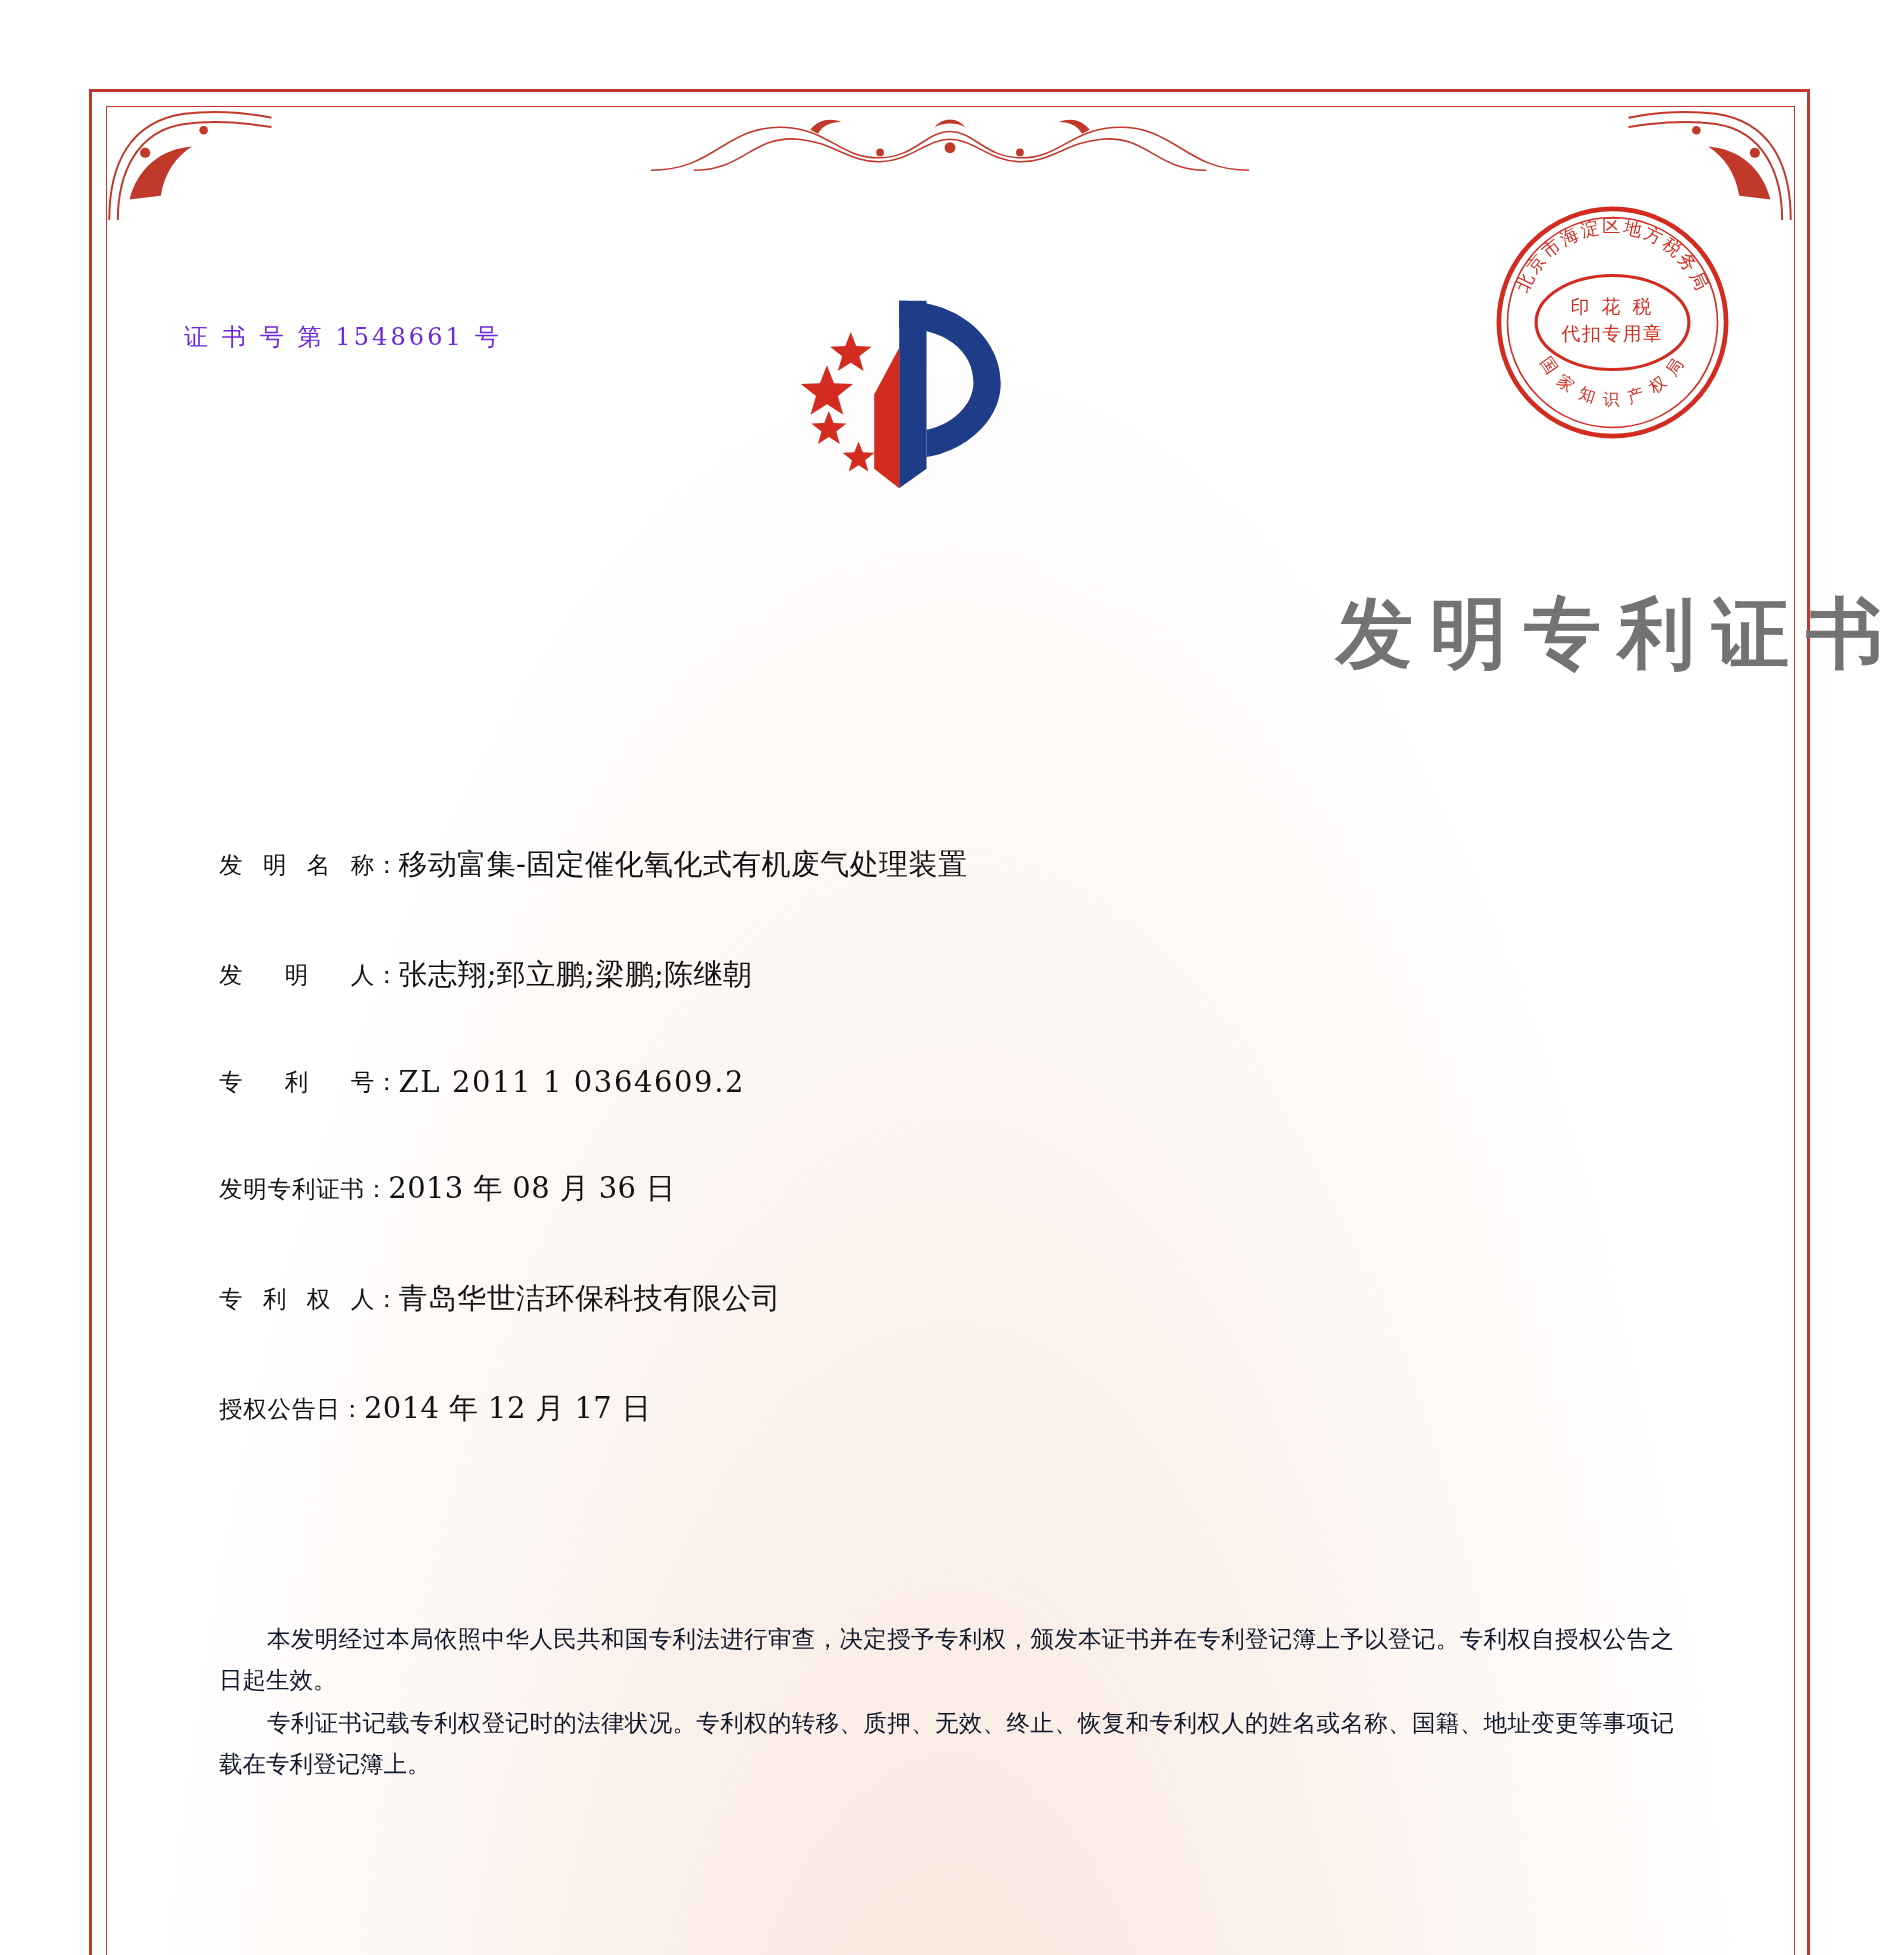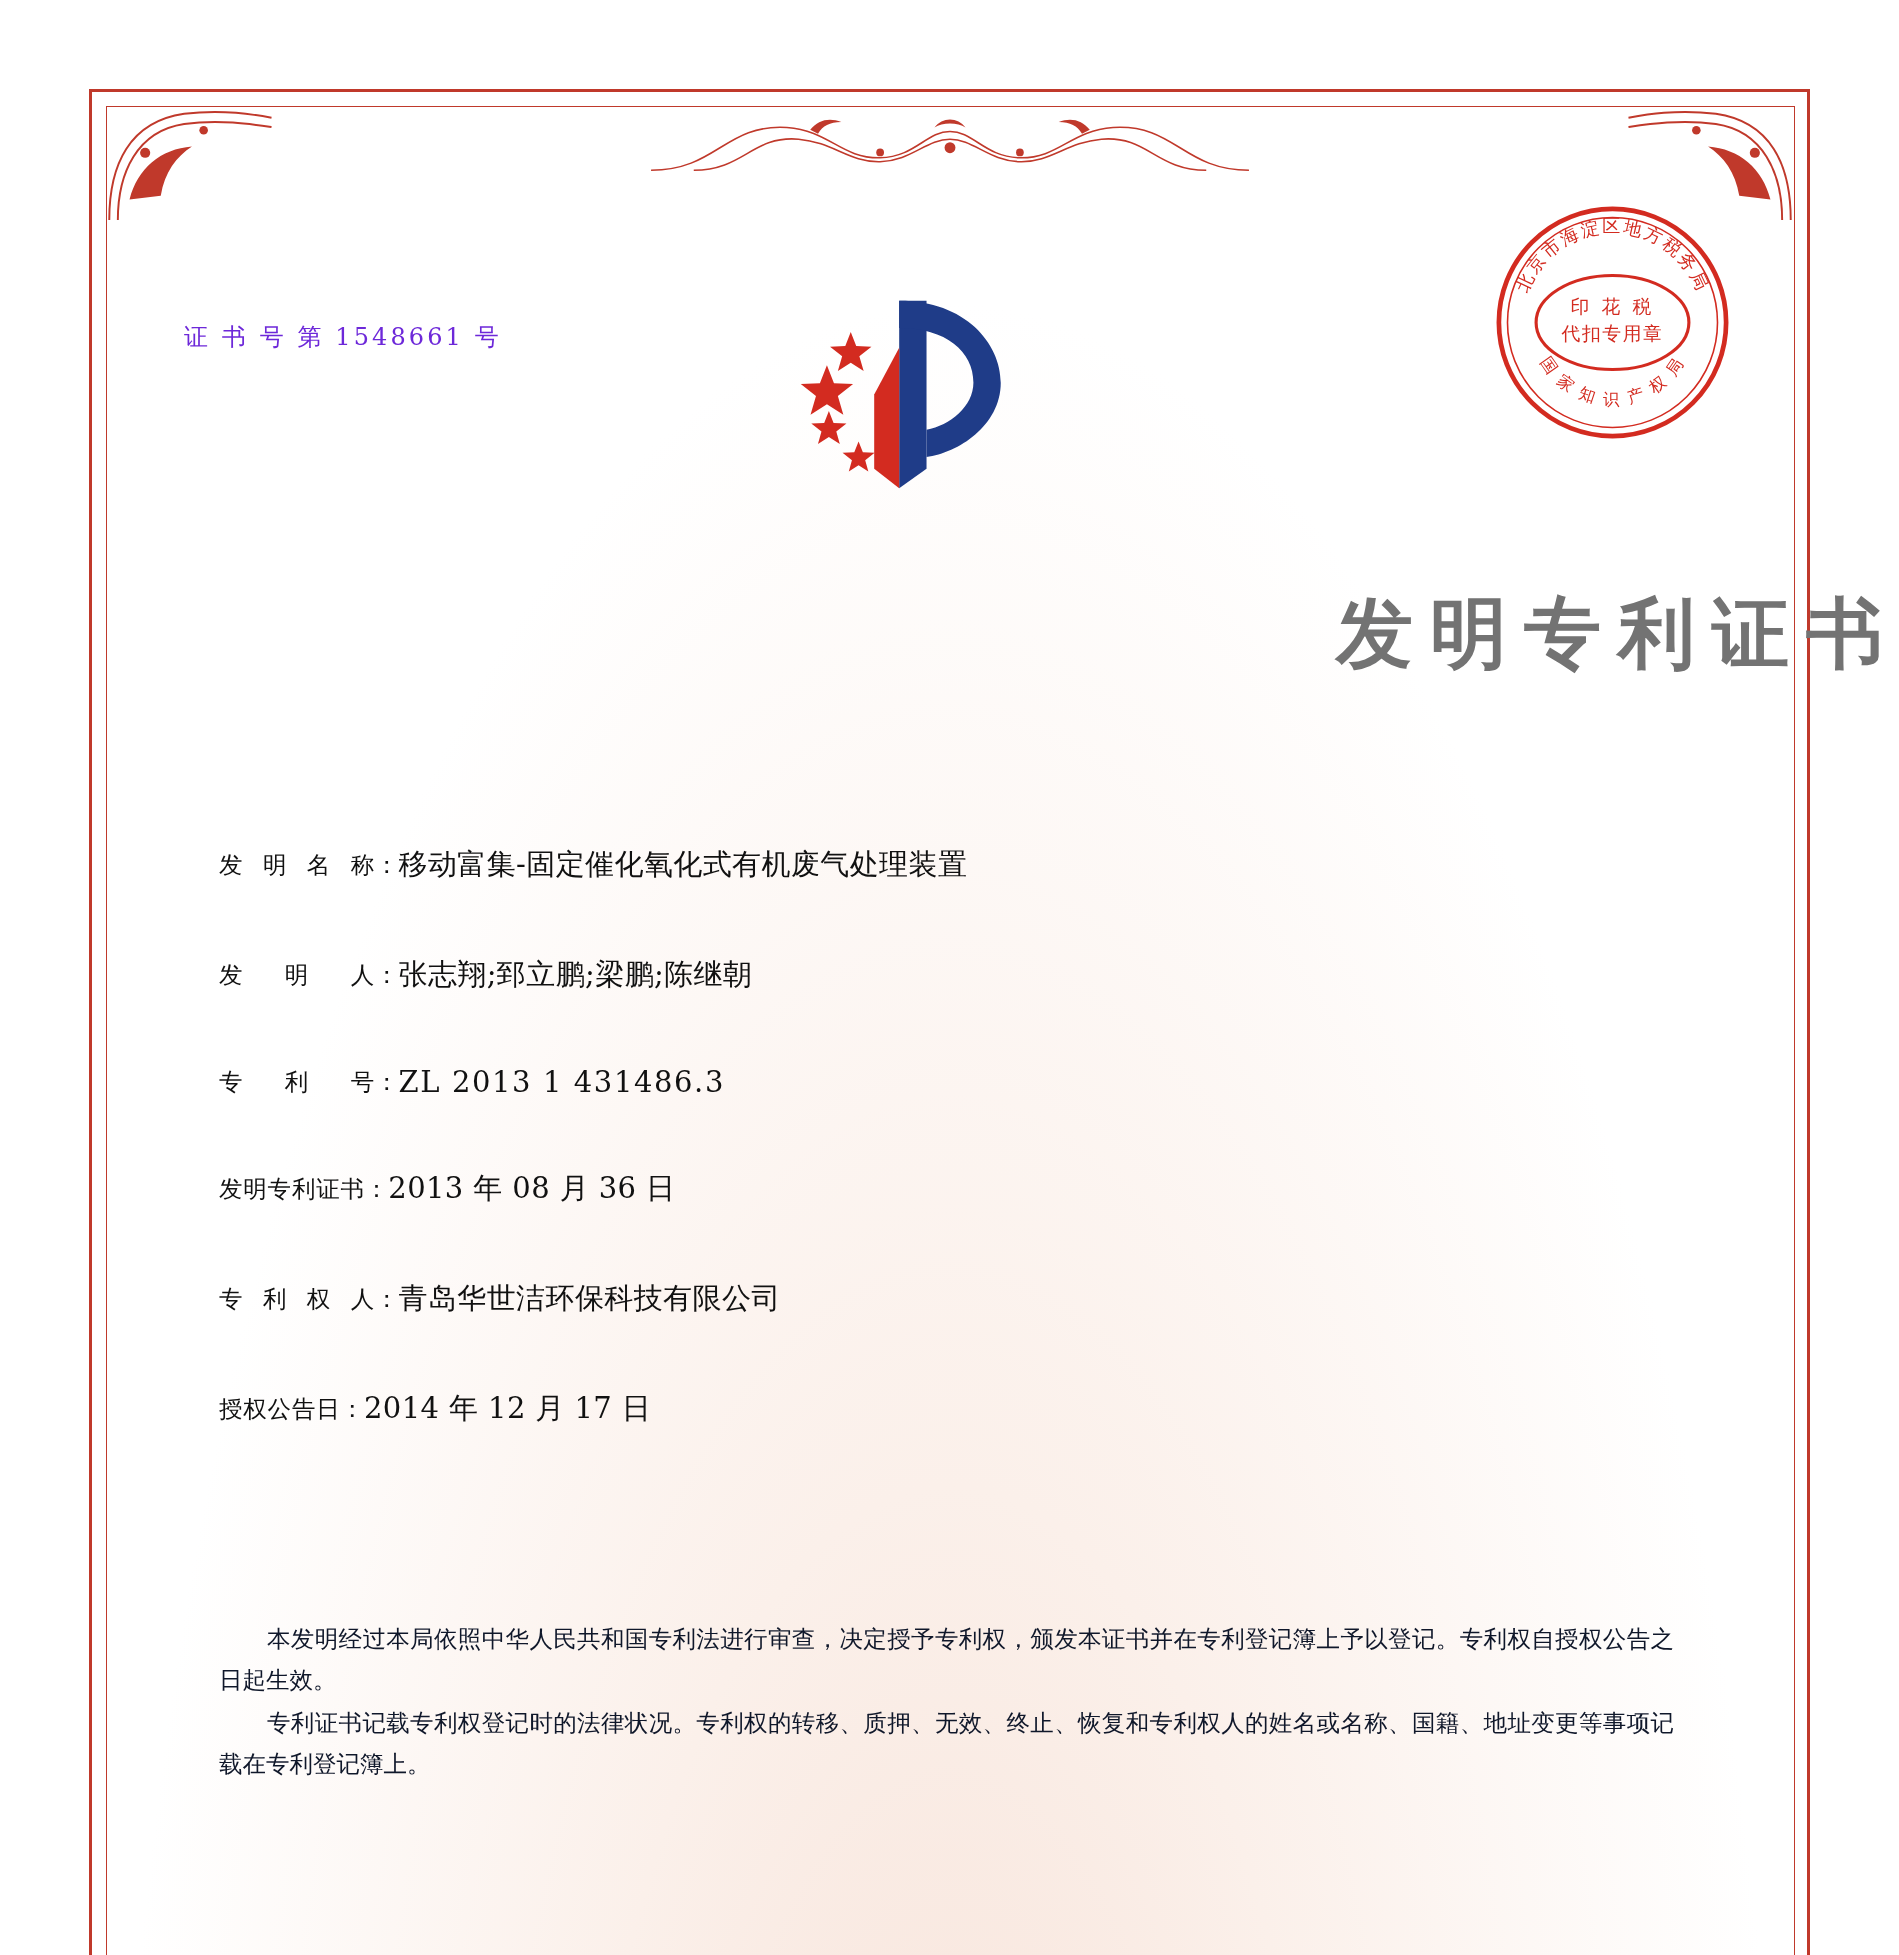--- a/index.html
+++ b/index.html
@@ -244,21 +244,21 @@
       <span class="field-value">移动富集-固定催化氧化式有机废气处理装置</span>
     </div>
     <div class="field-row">
       <span class="field-label spread">发明人</span>
       <span class="field-colon">：</span>
       <span class="field-value">张志翔;郅立鹏;梁鹏;陈继朝</span>
     </div>
     <div class="field-row">
       <span class="field-label spread">专利号</span>
       <span class="field-colon">：</span>
-      <span class="field-value mono">ZL 2013 1 431486.3</span>
+      <span class="field-value mono">ZL 2011 1 0364609.2</span>
     </div>
     <div class="field-row">
       <span class="field-label">发明专利证书</span>
       <span class="field-colon">：</span>
       <span class="field-value">2013 年 08 月 36 日</span>
     </div>
     <div class="field-row">
       <span class="field-label spread">专利权人</span>
       <span class="field-colon">：</span>
       <span class="field-value">青岛华世洁环保科技有限公司</span>

